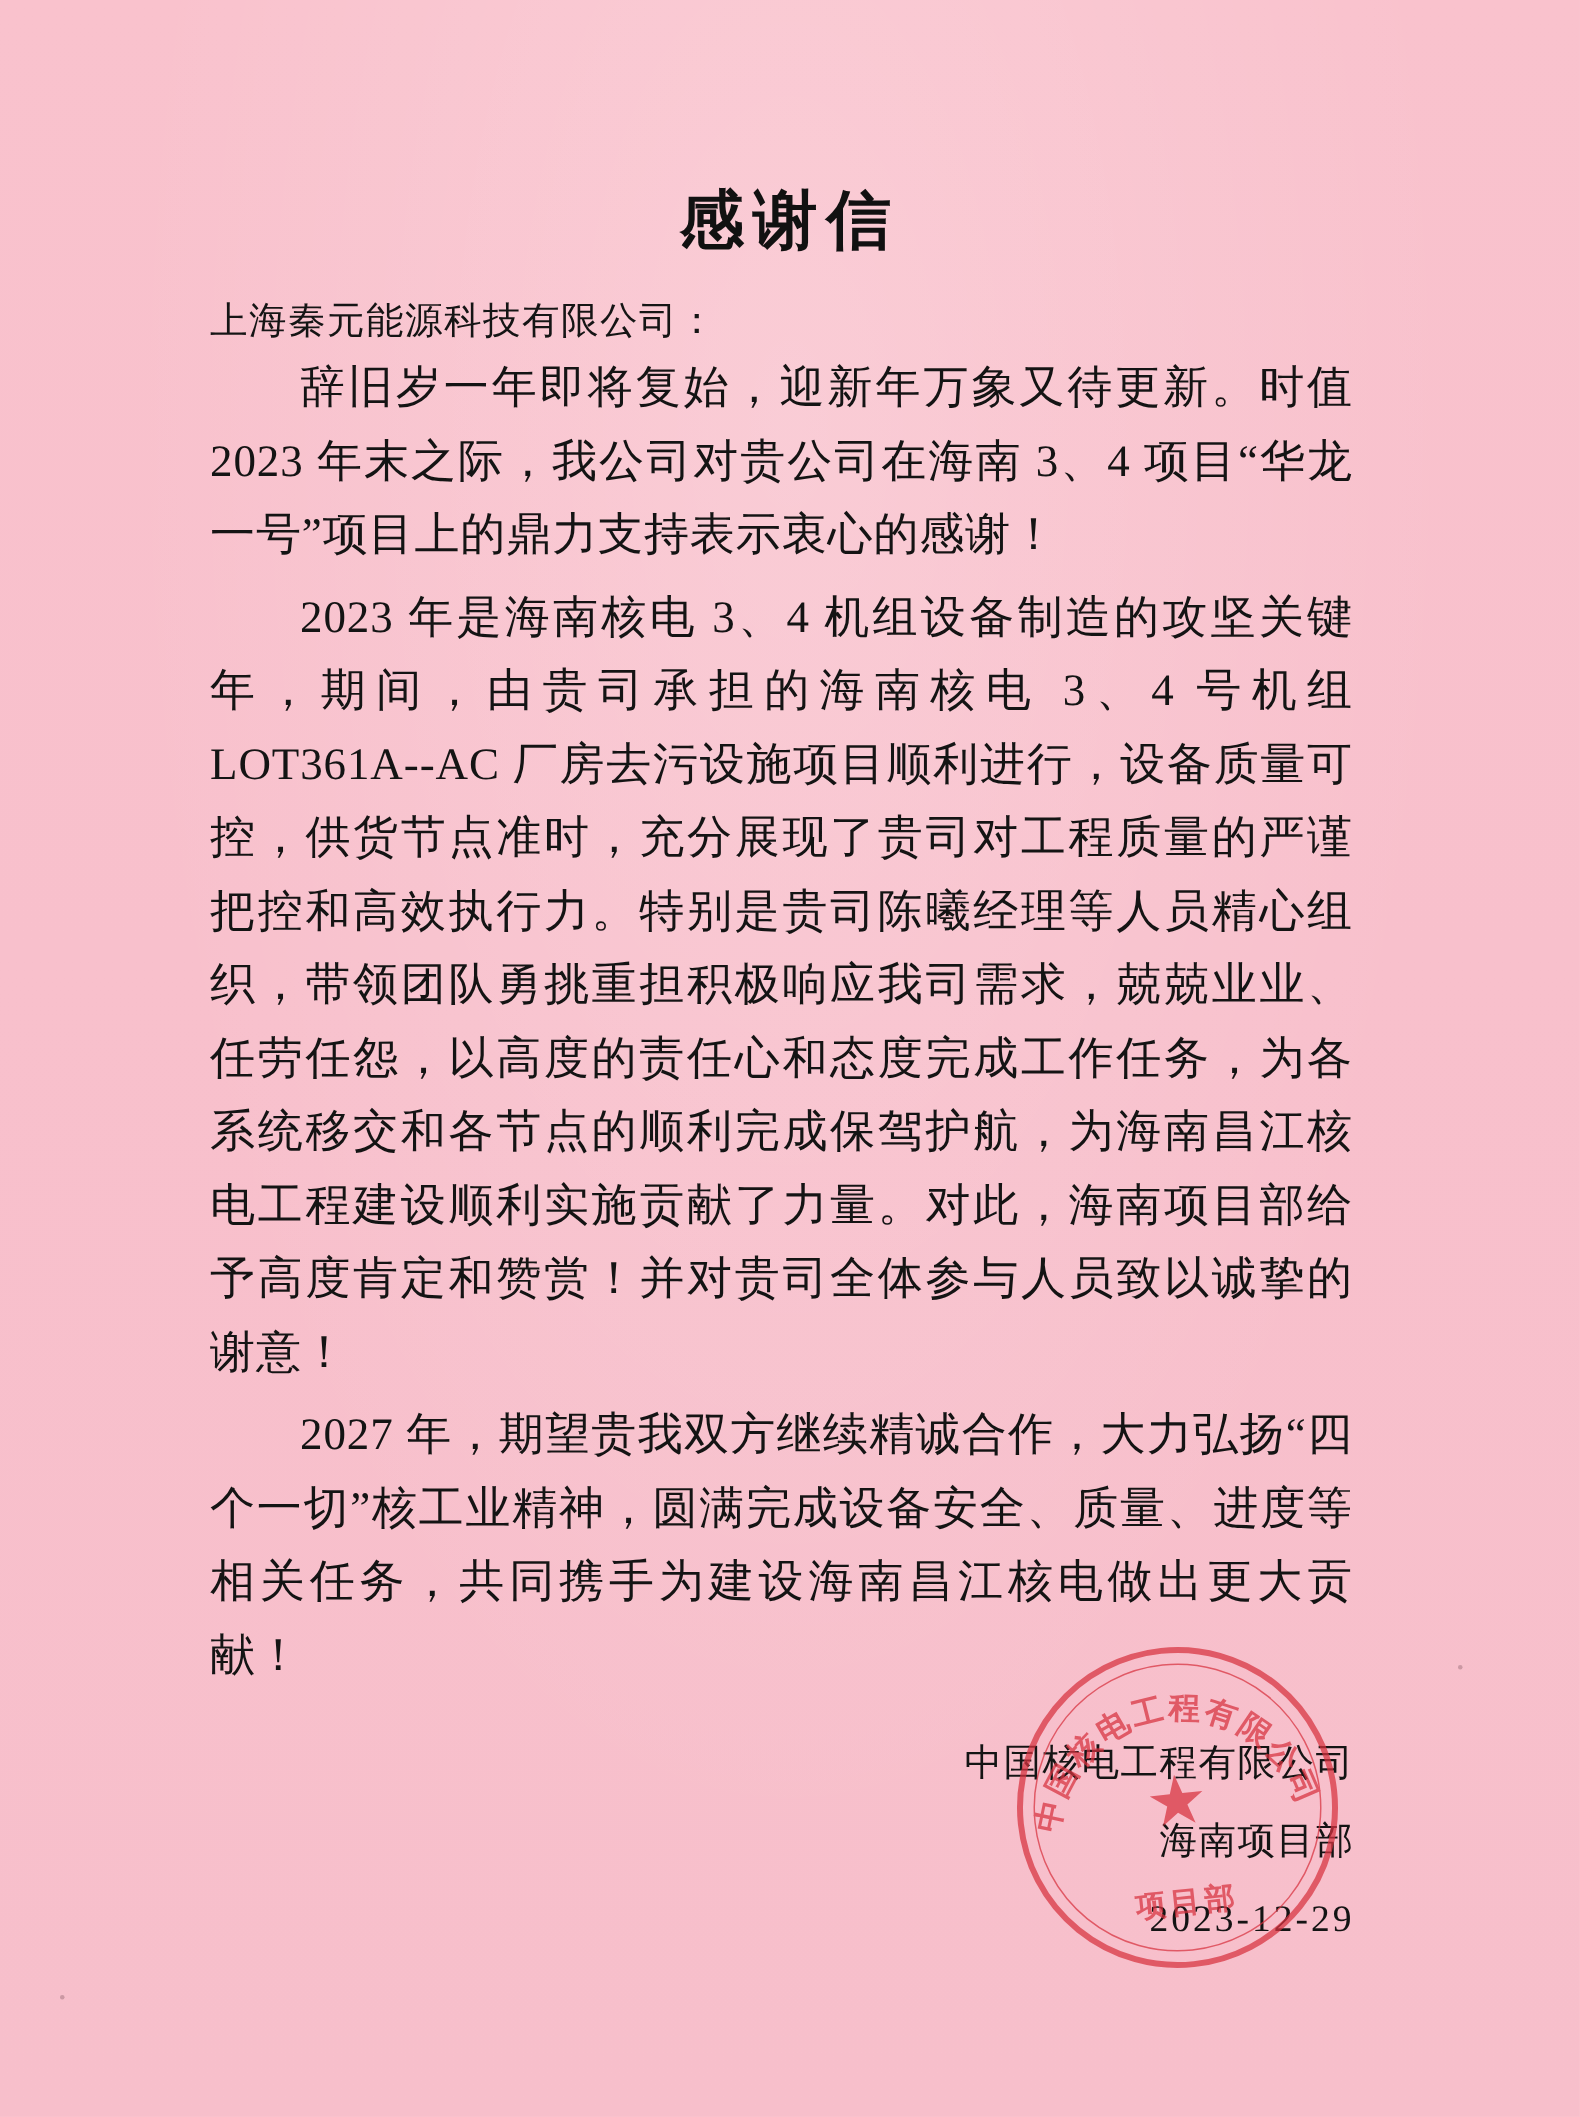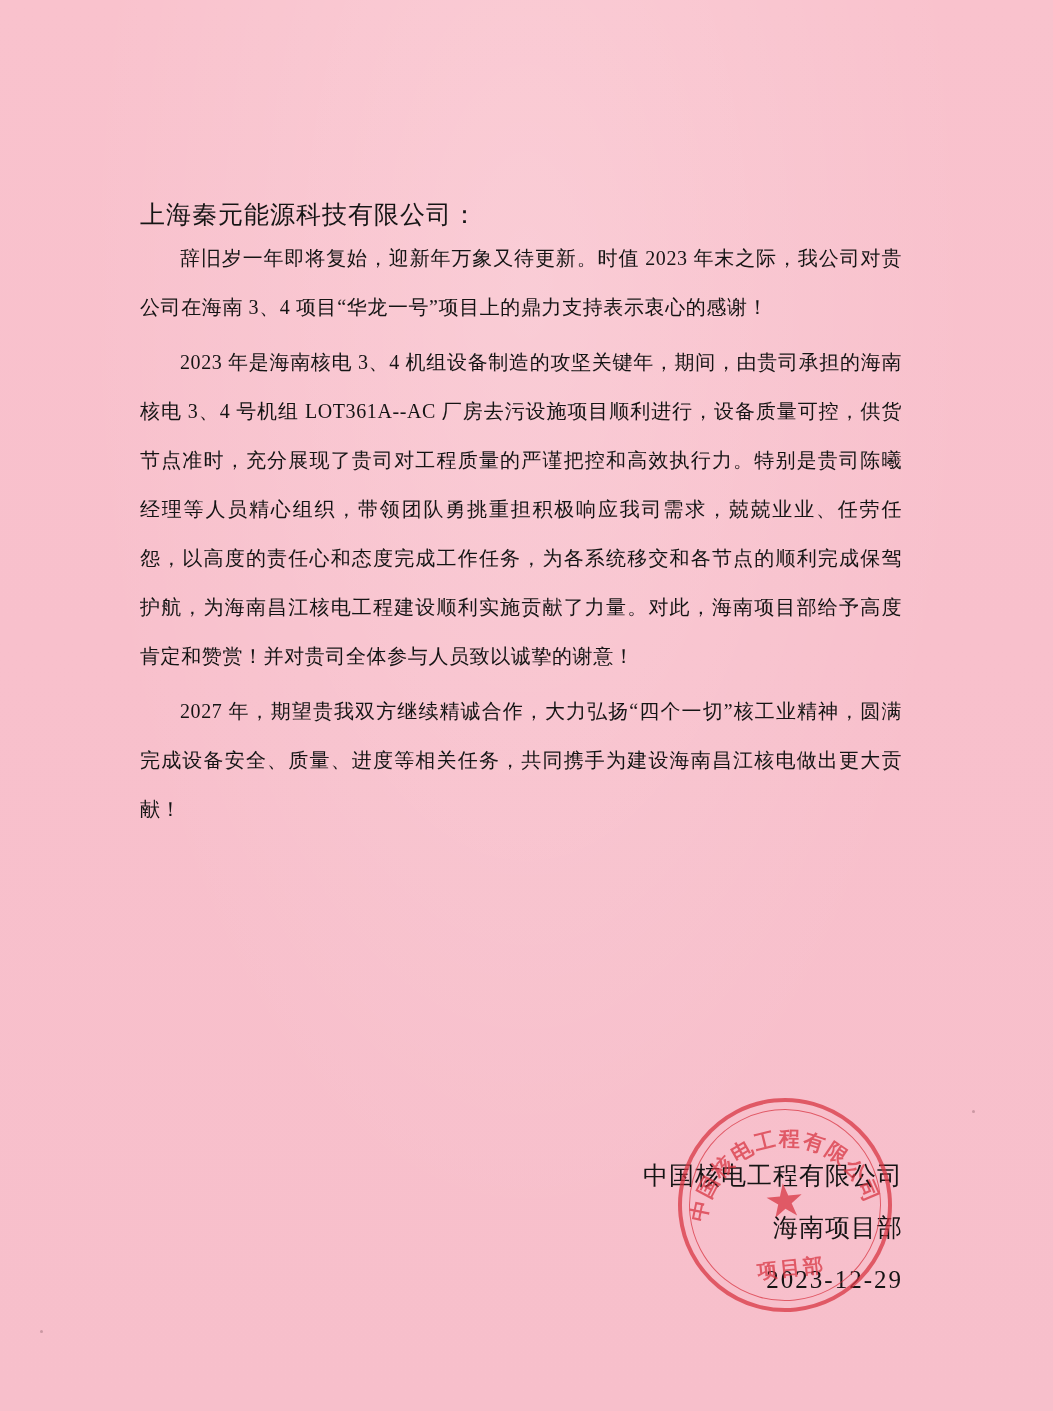--- a/index.html
+++ b/index.html
@@ -49,21 +49,21 @@
     width: 762px;
   }
   .salutation {
     font-size: 25px;
     line-height: 1.5;
     letter-spacing: 1px;
     margin-bottom: 0;
     color: #151515;
   }
   p.para {
-    font-size: 20px;
+    font-size: 30px;
     line-height: 49px;
     letter-spacing: 0.6px;
     text-indent: 2em;
     margin: 0 0 6px 0;
     text-align: justify;
     text-justify: inter-ideograph;
     color: #141414;
   }
   .signature {
     position: absolute;
@@ -144,20 +144,21 @@
     border-radius: 50%;
   }
 </style>
 </head>
 <body>
 
 <div class="paper"></div>
 
 <div class="sheet">
 
+  <div class="title">感谢信</div>
 
   <div class="body-area">
     <div class="salutation">上海秦元能源科技有限公司：</div>
     <p class="para">辞旧岁一年即将复始，迎新年万象又待更新。时值 2023 年末之际，我公司对贵公司在海南 3、4 项目“华龙一号”项目上的鼎力支持表示衷心的感谢！</p>
     <p class="para">2023 年是海南核电 3、4 机组设备制造的攻坚关键年，期间，由贵司承担的海南核电 3、4 号机组 LOT361A--AC 厂房去污设施项目顺利进行，设备质量可控，供货节点准时，充分展现了贵司对工程质量的严谨把控和高效执行力。特别是贵司陈曦经理等人员精心组织，带领团队勇挑重担积极响应我司需求，兢兢业业、任劳任怨，以高度的责任心和态度完成工作任务，为各系统移交和各节点的顺利完成保驾护航，为海南昌江核电工程建设顺利实施贡献了力量。对此，海南项目部给予高度肯定和赞赏！并对贵司全体参与人员致以诚挚的谢意！</p>
     <p class="para">2027 年，期望贵我双方继续精诚合作，大力弘扬“四个一切”核工业精神，圆满完成设备安全、质量、进度等相关任务，共同携手为建设海南昌江核电做出更大贡献！</p>
   </div>
 
   <div class="signature">
     <span class="sign-line">中国核电工程有限公司</span>

